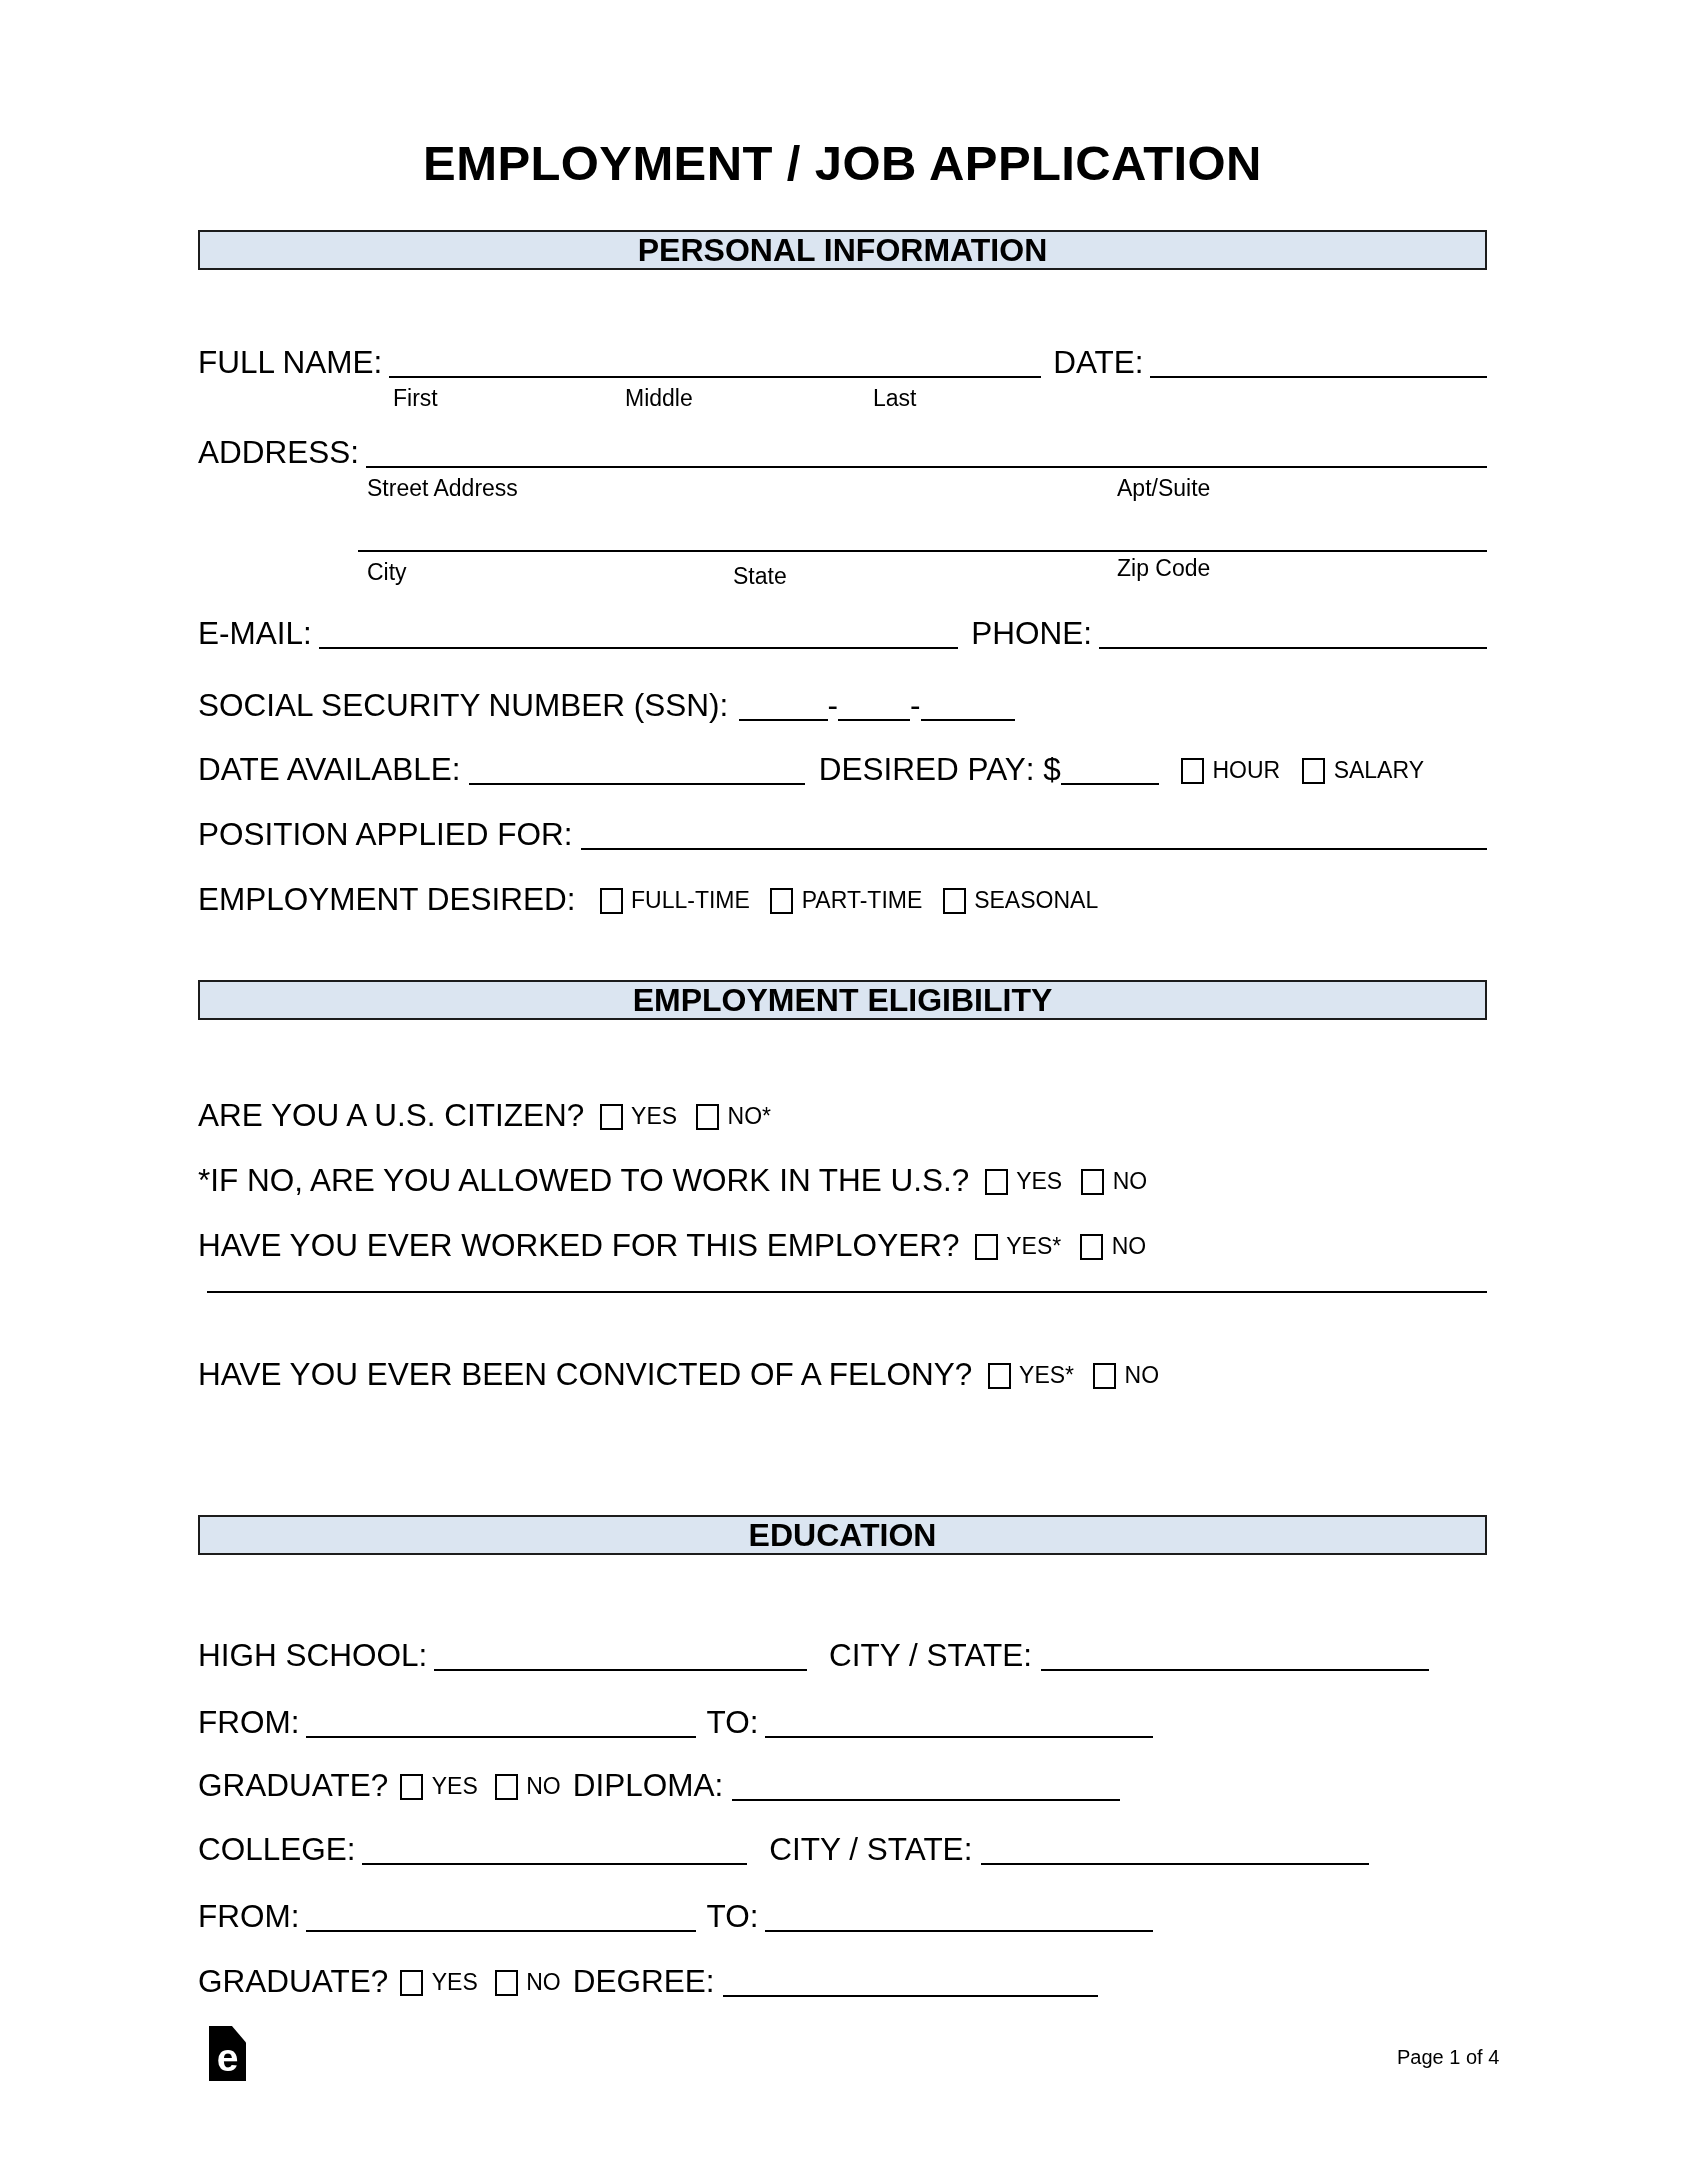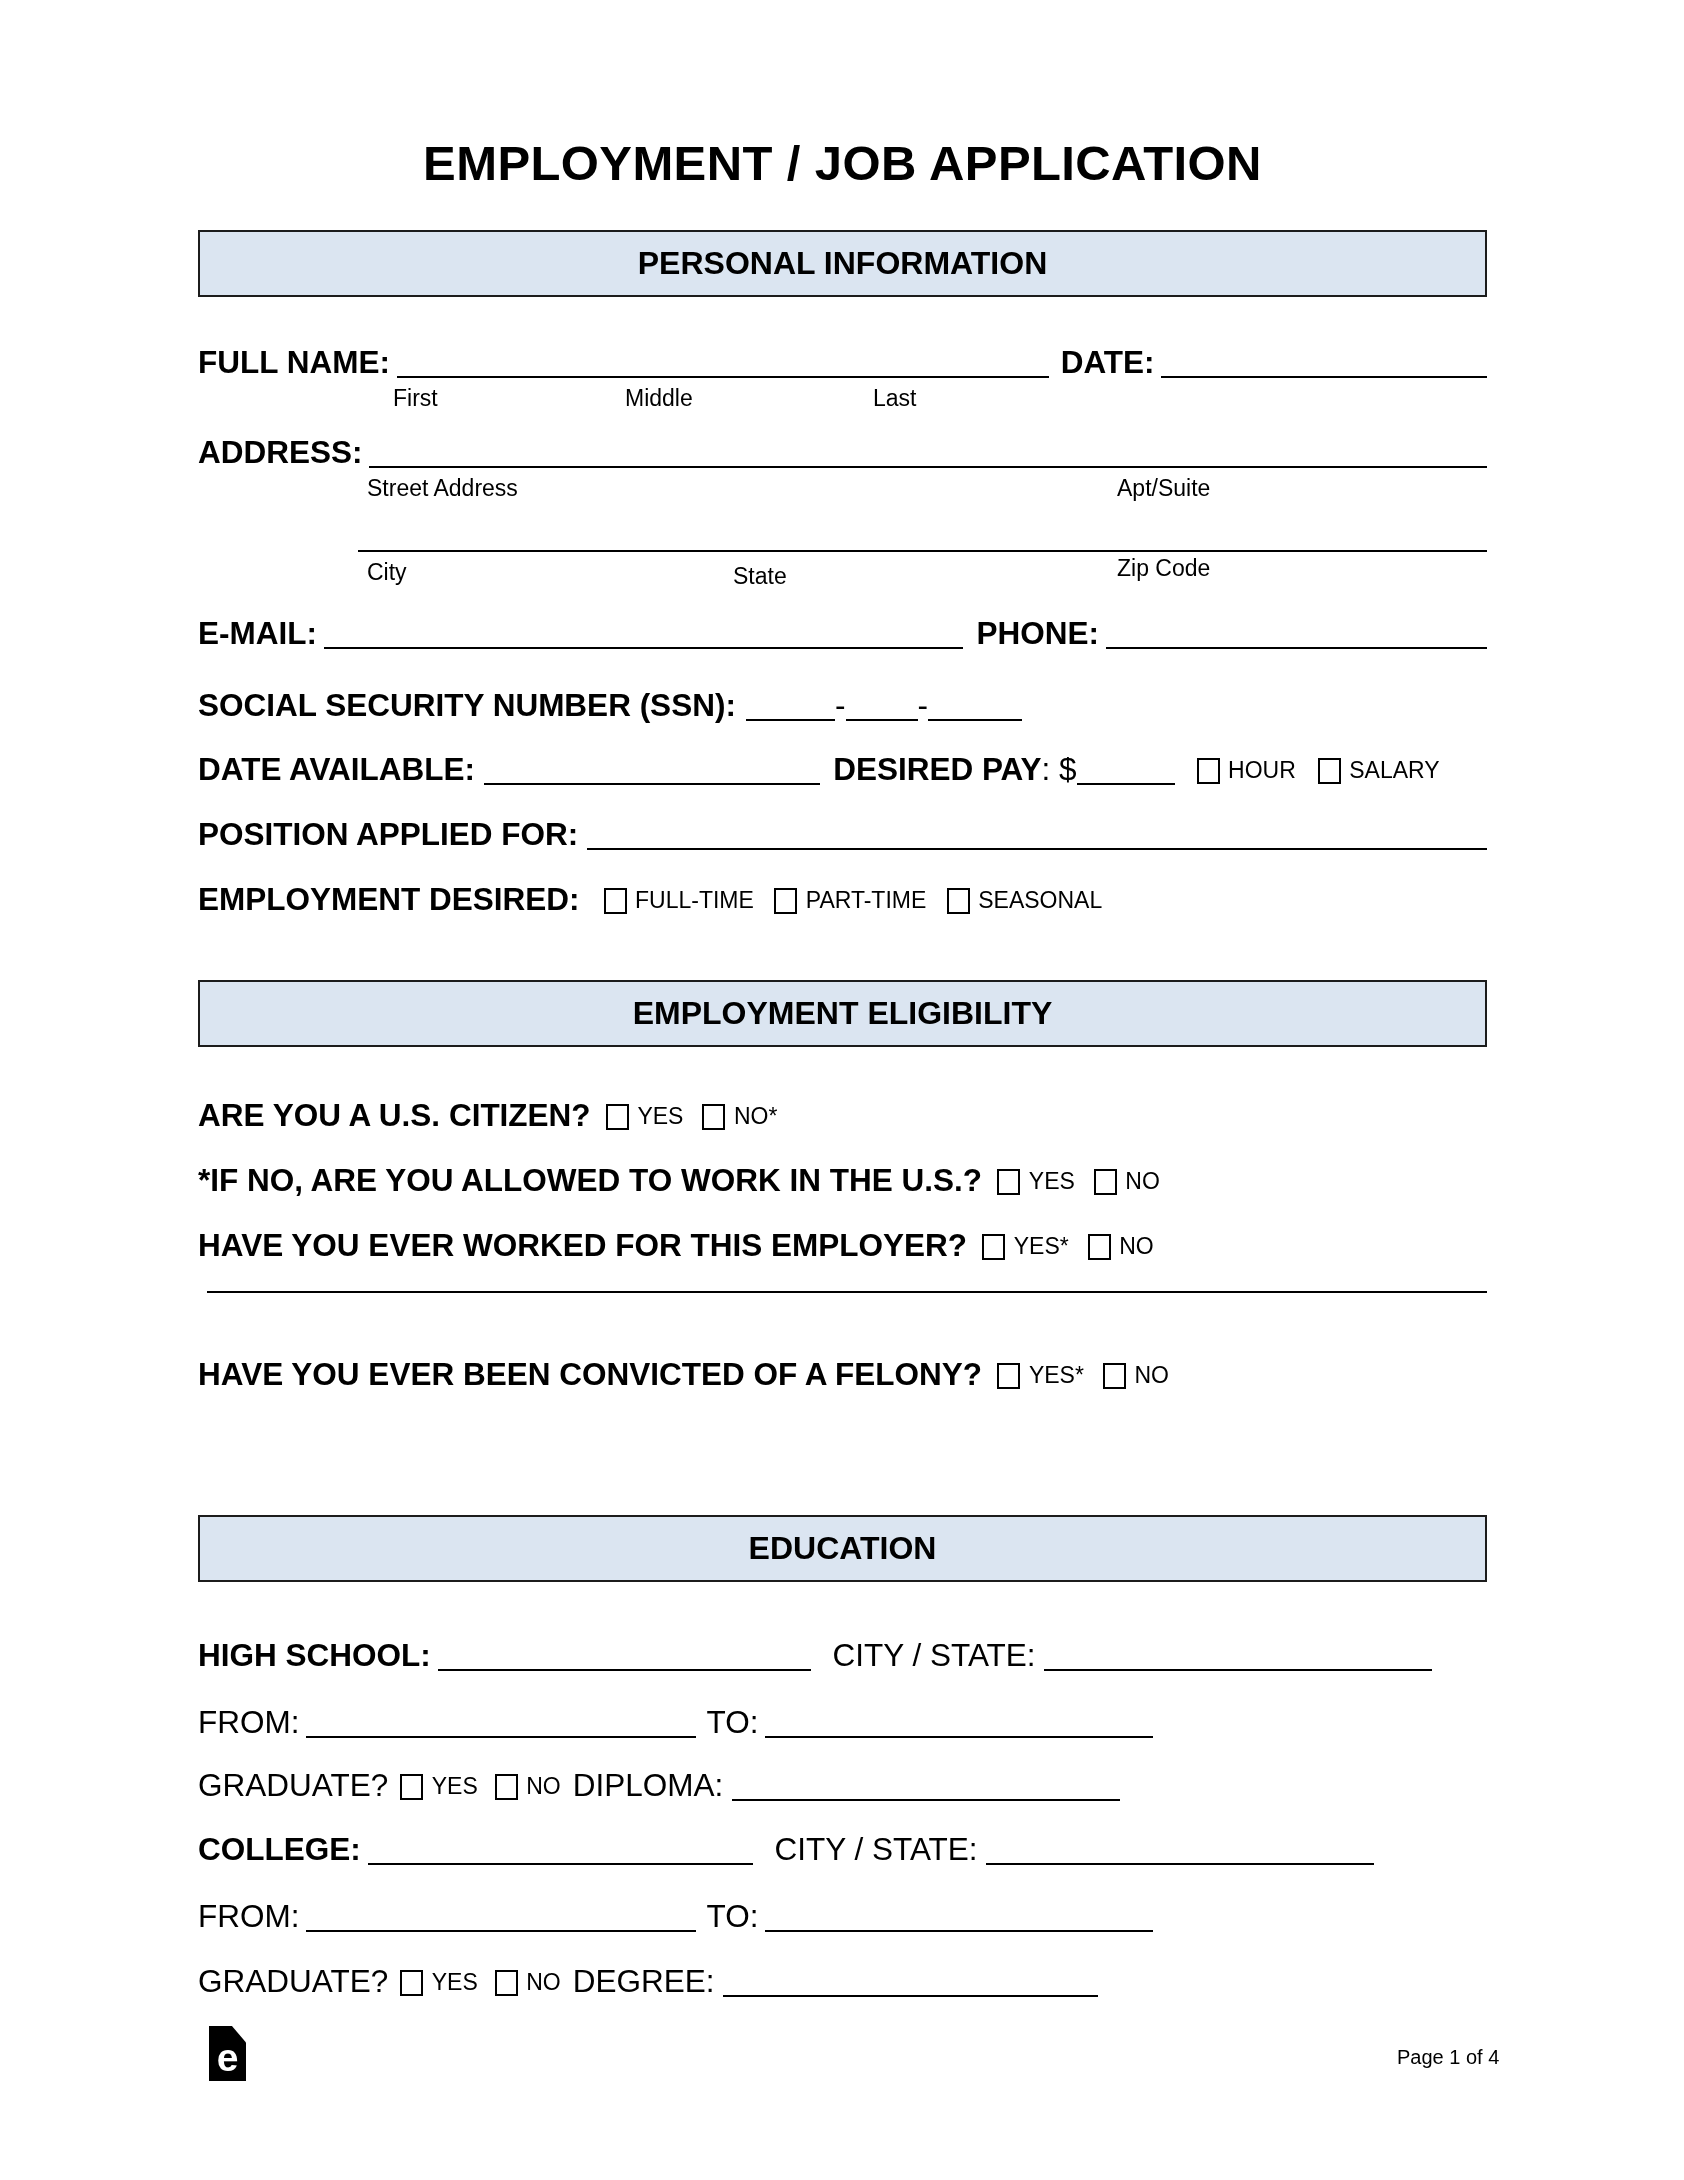--- a/index.html
+++ b/index.html
@@ -21,34 +21,34 @@
   .title {
     position: absolute; left: 0; right: 0; top: 135px;
     text-align: center;
     font-size: 49px; font-weight: bold;
     letter-spacing: 0.4px;
     margin: 0;
   }
 
   .section-header {
     position: absolute; left: 198px; right: 198px;
-    height: 67px;
+    height: 40px;
     background: var(--section-bg);
     border: 2.6px solid var(--section-border);
     display: flex; align-items: center; justify-content: center;
     font-size: 32px; font-weight: bold;
   }
 
   .row {
     position: absolute; left: 198px; right: 198px;
     display: flex; align-items: flex-end;
     font-size: 31.5px; line-height: 37px;
     white-space: nowrap;
   }
-  .b { font-weight: bold; text-align: center; }
+  .b { font-weight: normal; text-align: center; }
   .line {
     border-bottom: 2.6px solid var(--line-color);
     height: 0; align-self: flex-end; margin-bottom: 3.4px;
     flex: none;
   }
   .grow { flex: 1 1 auto; }
   .gap { flex: none; }
 
   .sub {
     position: absolute;

